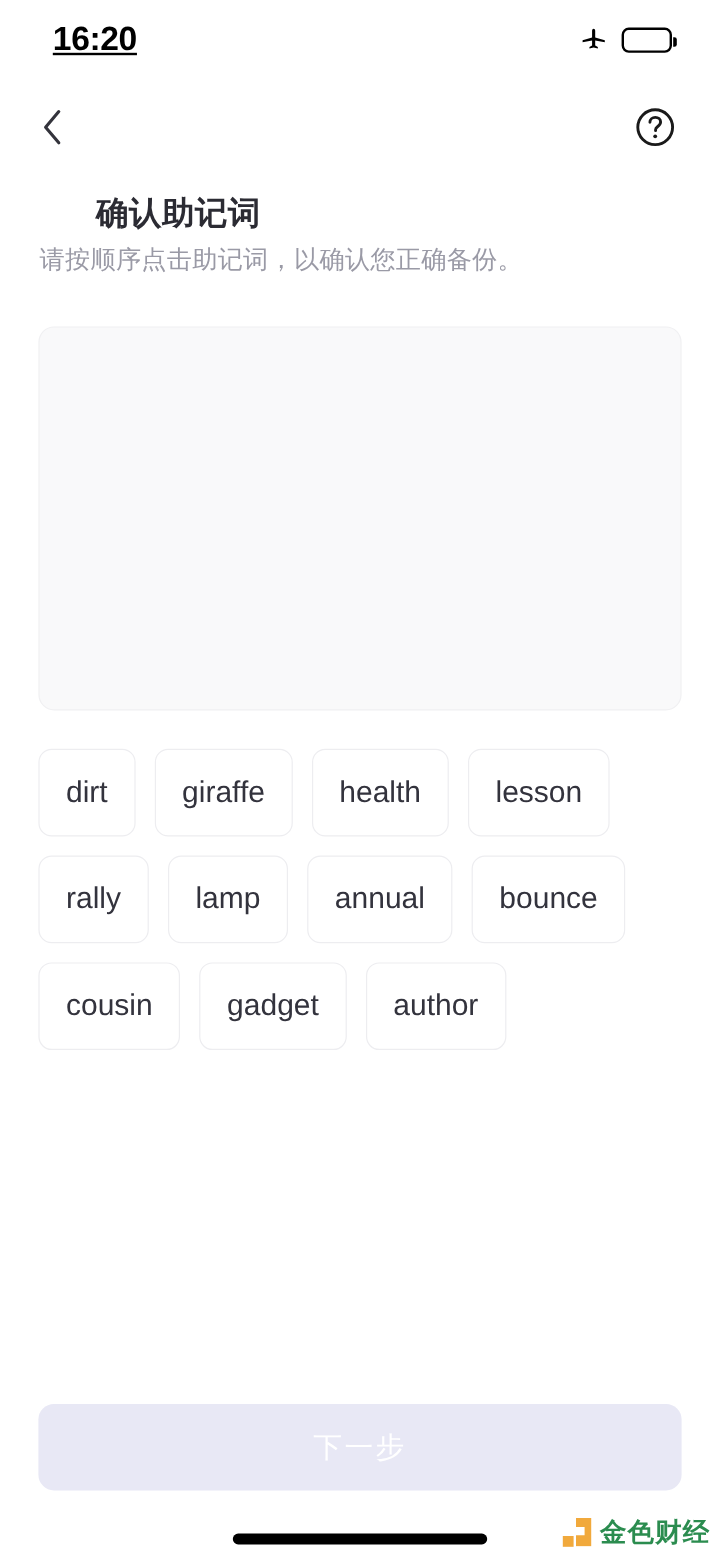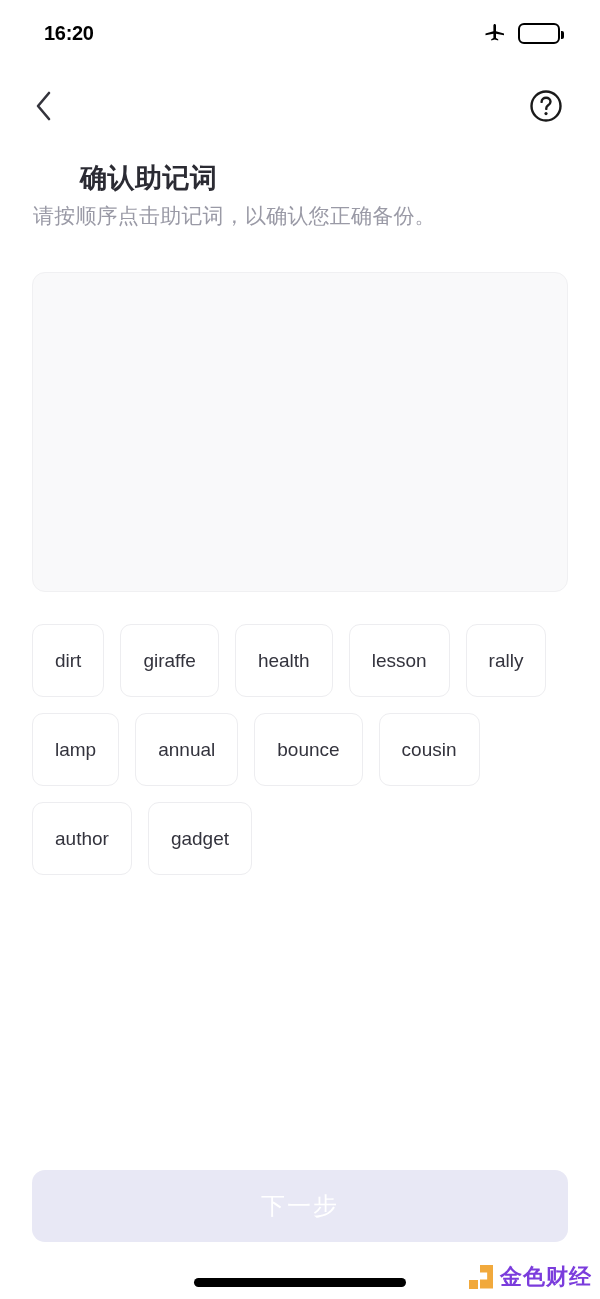--- a/index.html
+++ b/index.html
@@ -21,24 +21,25 @@
     top: 0; left: 0;
     width: 600px;
     height: 66px;
     display: flex;
     align-items: center;
     justify-content: space-between;
     padding: 0 40px 0 44px;
     box-sizing: border-box;
   }
   .status-time {
-    font-size: 20px;
+    font-size: 28px;
     font-weight: bold;
     color: #000000;
     letter-spacing: -0.3px;
+    text-decoration: underline;
   }
   .status-right {
     display: flex;
     align-items: center;
     gap: 11px;
   }
   .airplane-icon { display: block; }
   .battery {
     position: relative;
     width: 42px;
@@ -141,21 +142,21 @@
   }
   .word-chip {
     background: #ffffff;
     border: 1px solid #ededf0;
     border-radius: 11px;
     height: 73px;
     padding: 0 22px;
     display: flex;
     align-items: center;
     justify-content: center;
-    font-size: 19px;
+    font-size: 25px;
     color: #33333d;
     cursor: pointer;
     box-sizing: border-box;
     white-space: nowrap;
   }
 
   
   .next-button {
     position: absolute;
     left: 32px;
@@ -208,21 +209,21 @@
   .wm-logo .flag {
     position: absolute;
     right: 1px; top: 0;
     width: 13px; height: 24px;
     background: #f0a028;
     clip-path: polygon(0 0, 100% 0, 100% 100%, 0 100%, 0 62%, 55% 62%, 55% 33%, 0 33%);
   }
   .wm-text {
     font-size: 22px;
     font-weight: bold;
-    color: #6d28d9;
+    color: #15803d;
     letter-spacing: 1px;
   }
 </style>
 </head>
 <body>
 
 <div class="status-bar">
   <div class="status-time">16:20</div>
   <div class="status-right">
     <span class="airplane-icon">
@@ -263,22 +264,22 @@
 <div class="word-pool">
     <div class="word-chip">dirt</div>
     <div class="word-chip">giraffe</div>
     <div class="word-chip">health</div>
     <div class="word-chip">lesson</div>
     <div class="word-chip">rally</div>
     <div class="word-chip">lamp</div>
     <div class="word-chip">annual</div>
     <div class="word-chip">bounce</div>
     <div class="word-chip">cousin</div>
+    <div class="word-chip">gadget</div>
     <div class="word-chip">author</div>
-    <div class="word-chip">gadget</div>
   </div>
 
 <button class="next-button" disabled="">下一步</button>
 
 <div class="watermark">
   <span class="wm-logo">
     <span class="sq"></span>
     <span class="flag"></span>
   </span>
   <span class="wm-text">金色财经</span>

